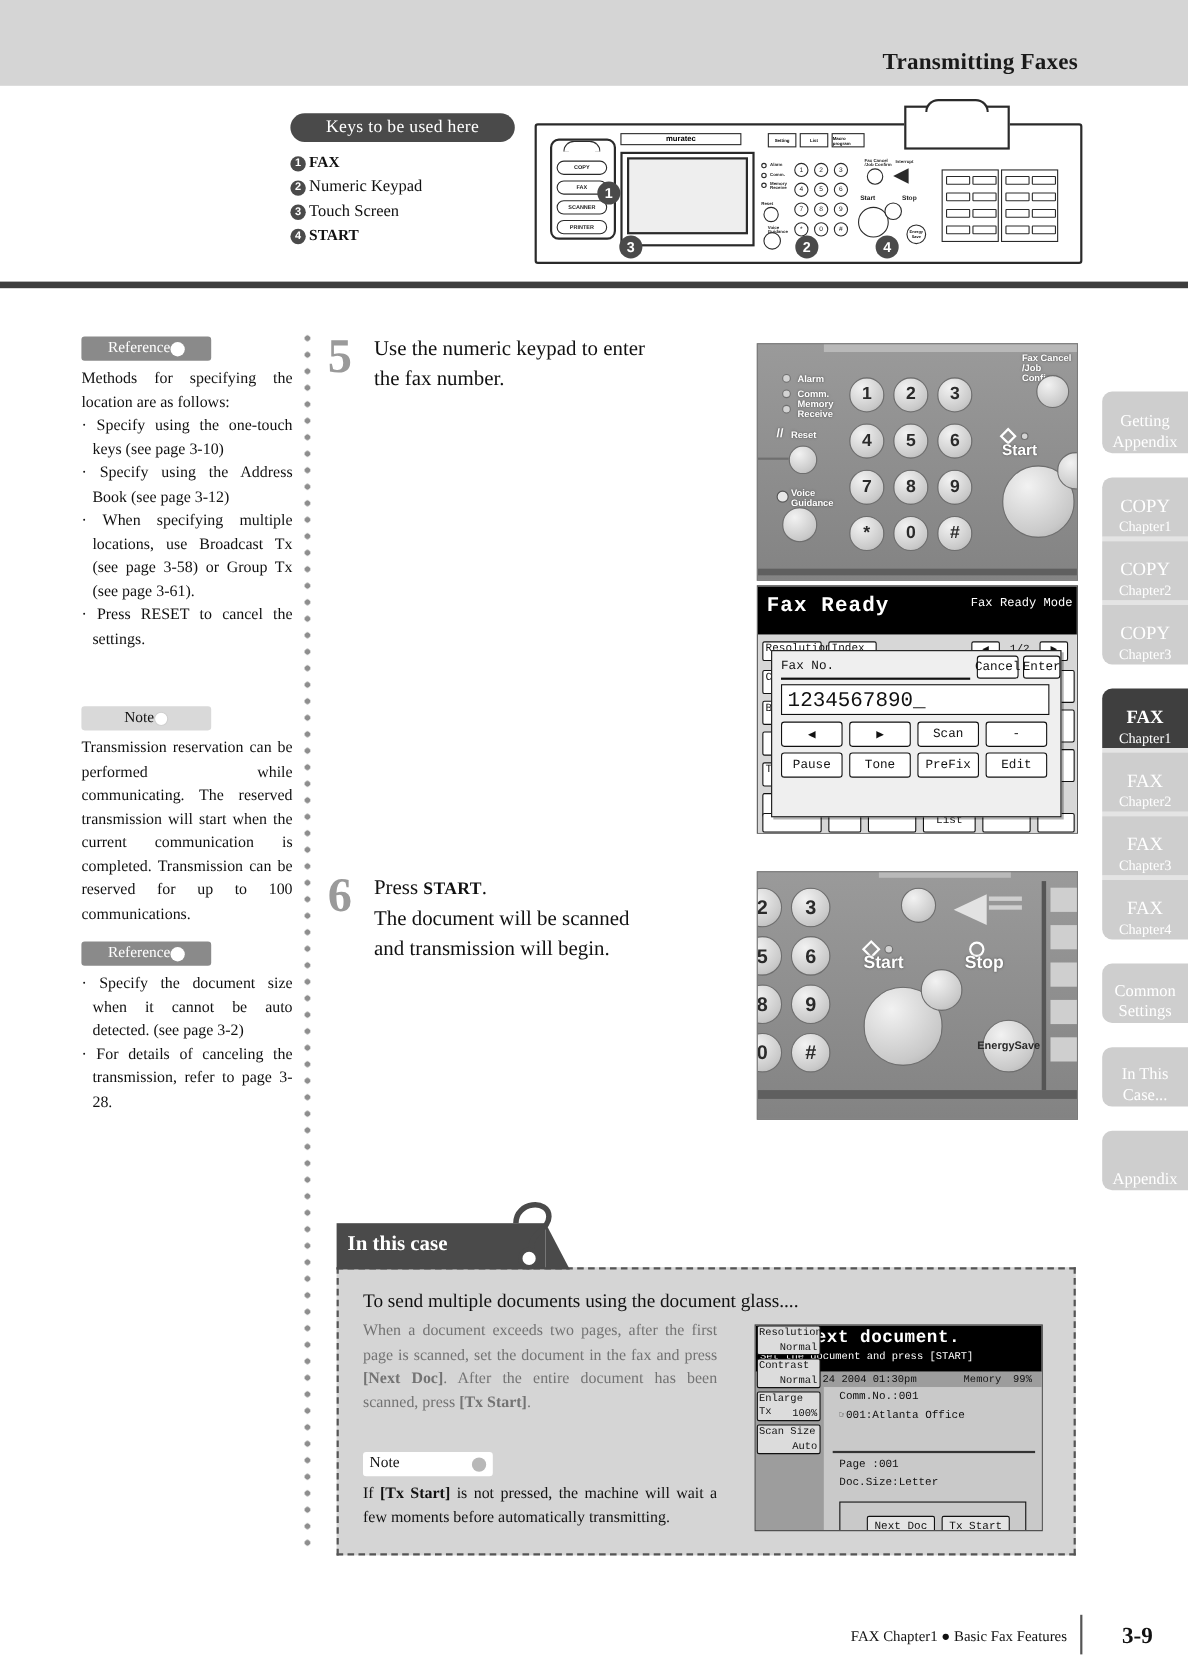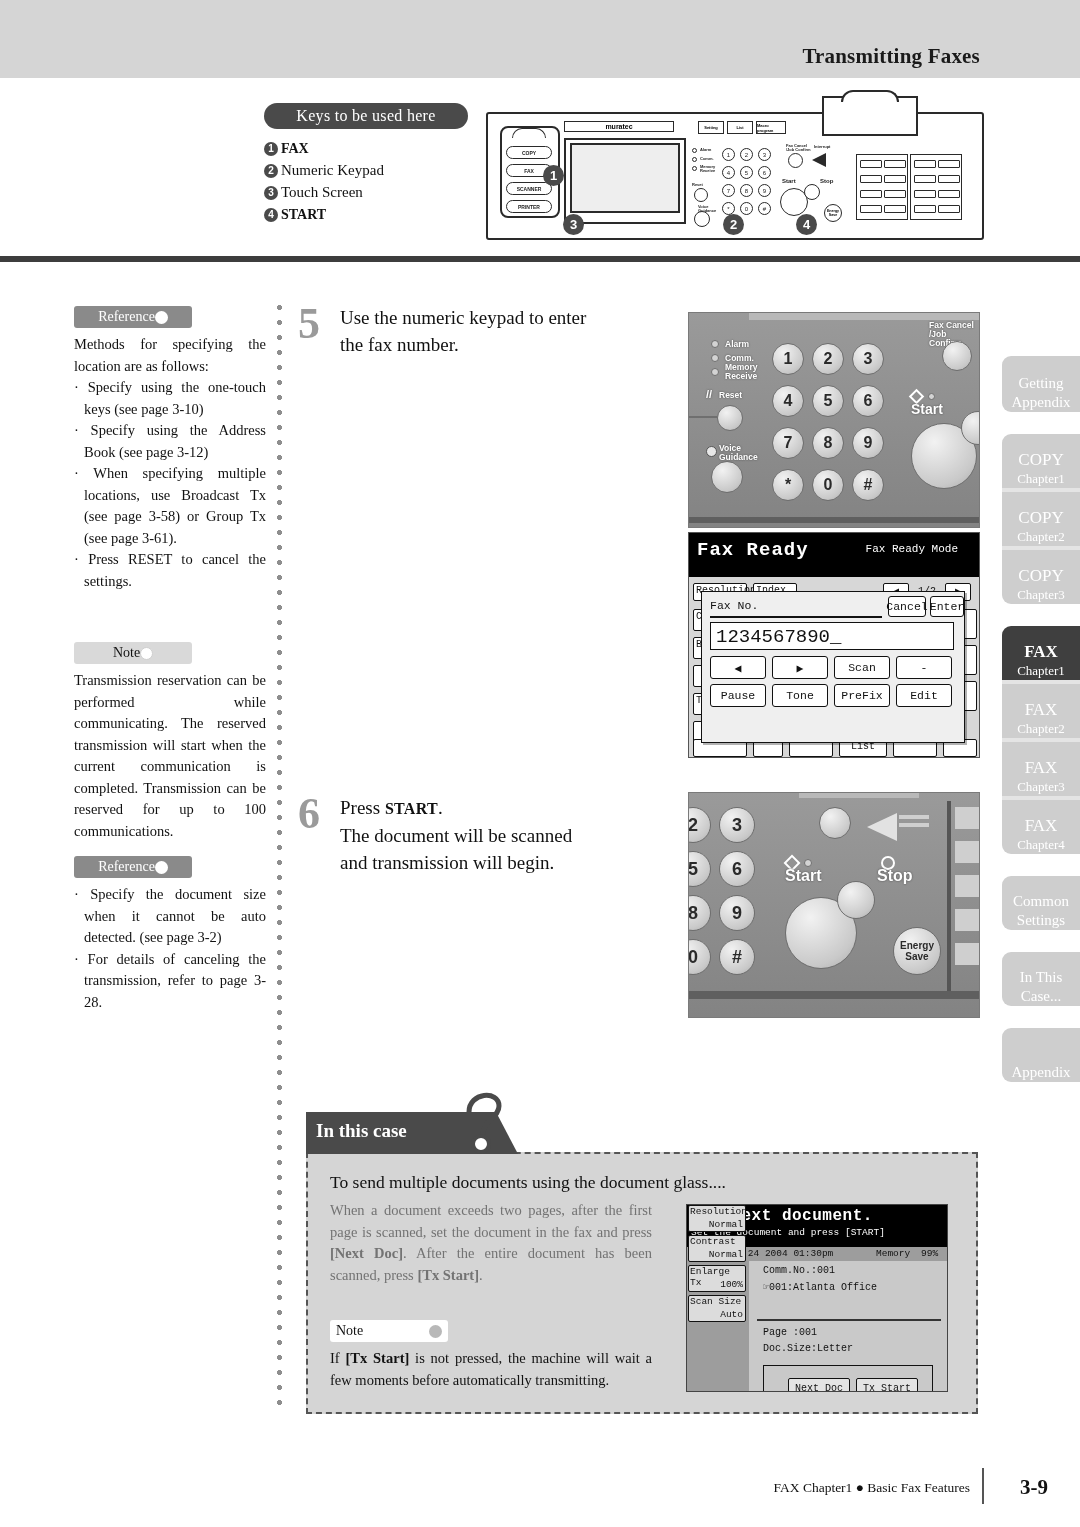--- a/index.html
+++ b/index.html
@@ -153,21 +153,21 @@
   .kbar { position:absolute; background:#6f6f6f; }
 
   
   .lcd {
     position:absolute; background:#ffffff; border:1px solid #555;
     font-family:"Liberation Mono", monospace; overflow:hidden;
   }
   .lcd-titlebar { position:absolute; left:0; top:0; right:0; height:44px; background:#000; }
   .lcd-title { position:absolute; left:8px; top:6px; color:#fff;
     font-size:19px; font-weight:bold; letter-spacing:1px; }
-  .lcd-mode { position:absolute; right:21px; top:10px; color:#fff; font-size:11px; }
+  .lcd-mode { position:absolute; right:4px; top:10px; color:#fff; font-size:11px; }
   .lcd-strip { position:absolute; left:0; top:44px; right:0; bottom:0; background:#d7d7d7; }
   .sbtn { position:absolute; border:1.5px solid #111; background:#fff;
     font-size:10px; color:#111; border-radius:2px; padding:1px 2px; }
   .dlg { position:absolute; background:#efefef; border:1.5px solid #111;
     box-shadow:2px 2px 0 rgba(0,0,0,.3); }
   .dlg-label { position:absolute; font-size:11.5px; color:#111; }
   .dlg-field { position:absolute; background:#fff; border:1.5px solid #111; }
   .dlg-num { position:absolute; font-size:19px; color:#111; letter-spacing:0px;}
   .dbtn { position:absolute; border:1.5px solid #111; background:#fff; border-radius:3px;
     display:flex; align-items:center; justify-content:center;
@@ -519,21 +519,21 @@
 
   <div style="position:absolute; left:97px; top:64px; width:12px; height:12px; transform:rotate(45deg); border:2.5px solid #fff;"></div>
   <div class="kled" style="left:115px; top:66px; width:8px; height:8px;"></div>
   <div class="klab" style="left:96px; top:78px; font-size:16px;">Start</div>
 
   <div style="position:absolute; left:192px; top:63px; width:14px; height:14px; border-radius:50%; border:2.5px solid #fff;"></div>
   <div class="klab" style="left:188px; top:78px; font-size:16px;">Stop</div>
 
   <div class="kbtn" style="left:96px; top:104px; width:72px; height:72px;"></div>
   <div class="kbtn" style="left:148px; top:88px; width:38px; height:38px;"></div>
-  <div class="kbtn" style="left:204px; top:134px; width:48px; height:48px; font-size:10px; flex-direction:column; line-height:11px;">
+  <div class="kbtn" style="left:204px; top:134px; width:48px; height:48px; font-size:10px; flex-direction:row; line-height:11px;">
     <span>Energy</span>
     <span>Save</span>
   </div>
 
   <div class="kbar" style="left:258px; top:8px; width:4px; height:190px; background:#555;"></div>
   <div class="kbar" style="left:266px; top:14px; width:26px; height:22px; background:#cfcfcf;"></div>
   <div class="kbar" style="left:266px; top:48px; width:26px; height:22px; background:#cfcfcf;"></div>
   <div class="kbar" style="left:266px; top:82px; width:26px; height:22px; background:#cfcfcf;"></div>
   <div class="kbar" style="left:266px; top:116px; width:26px; height:22px; background:#cfcfcf;"></div>
   <div class="kbar" style="left:266px; top:150px; width:26px; height:22px; background:#cfcfcf;"></div>

